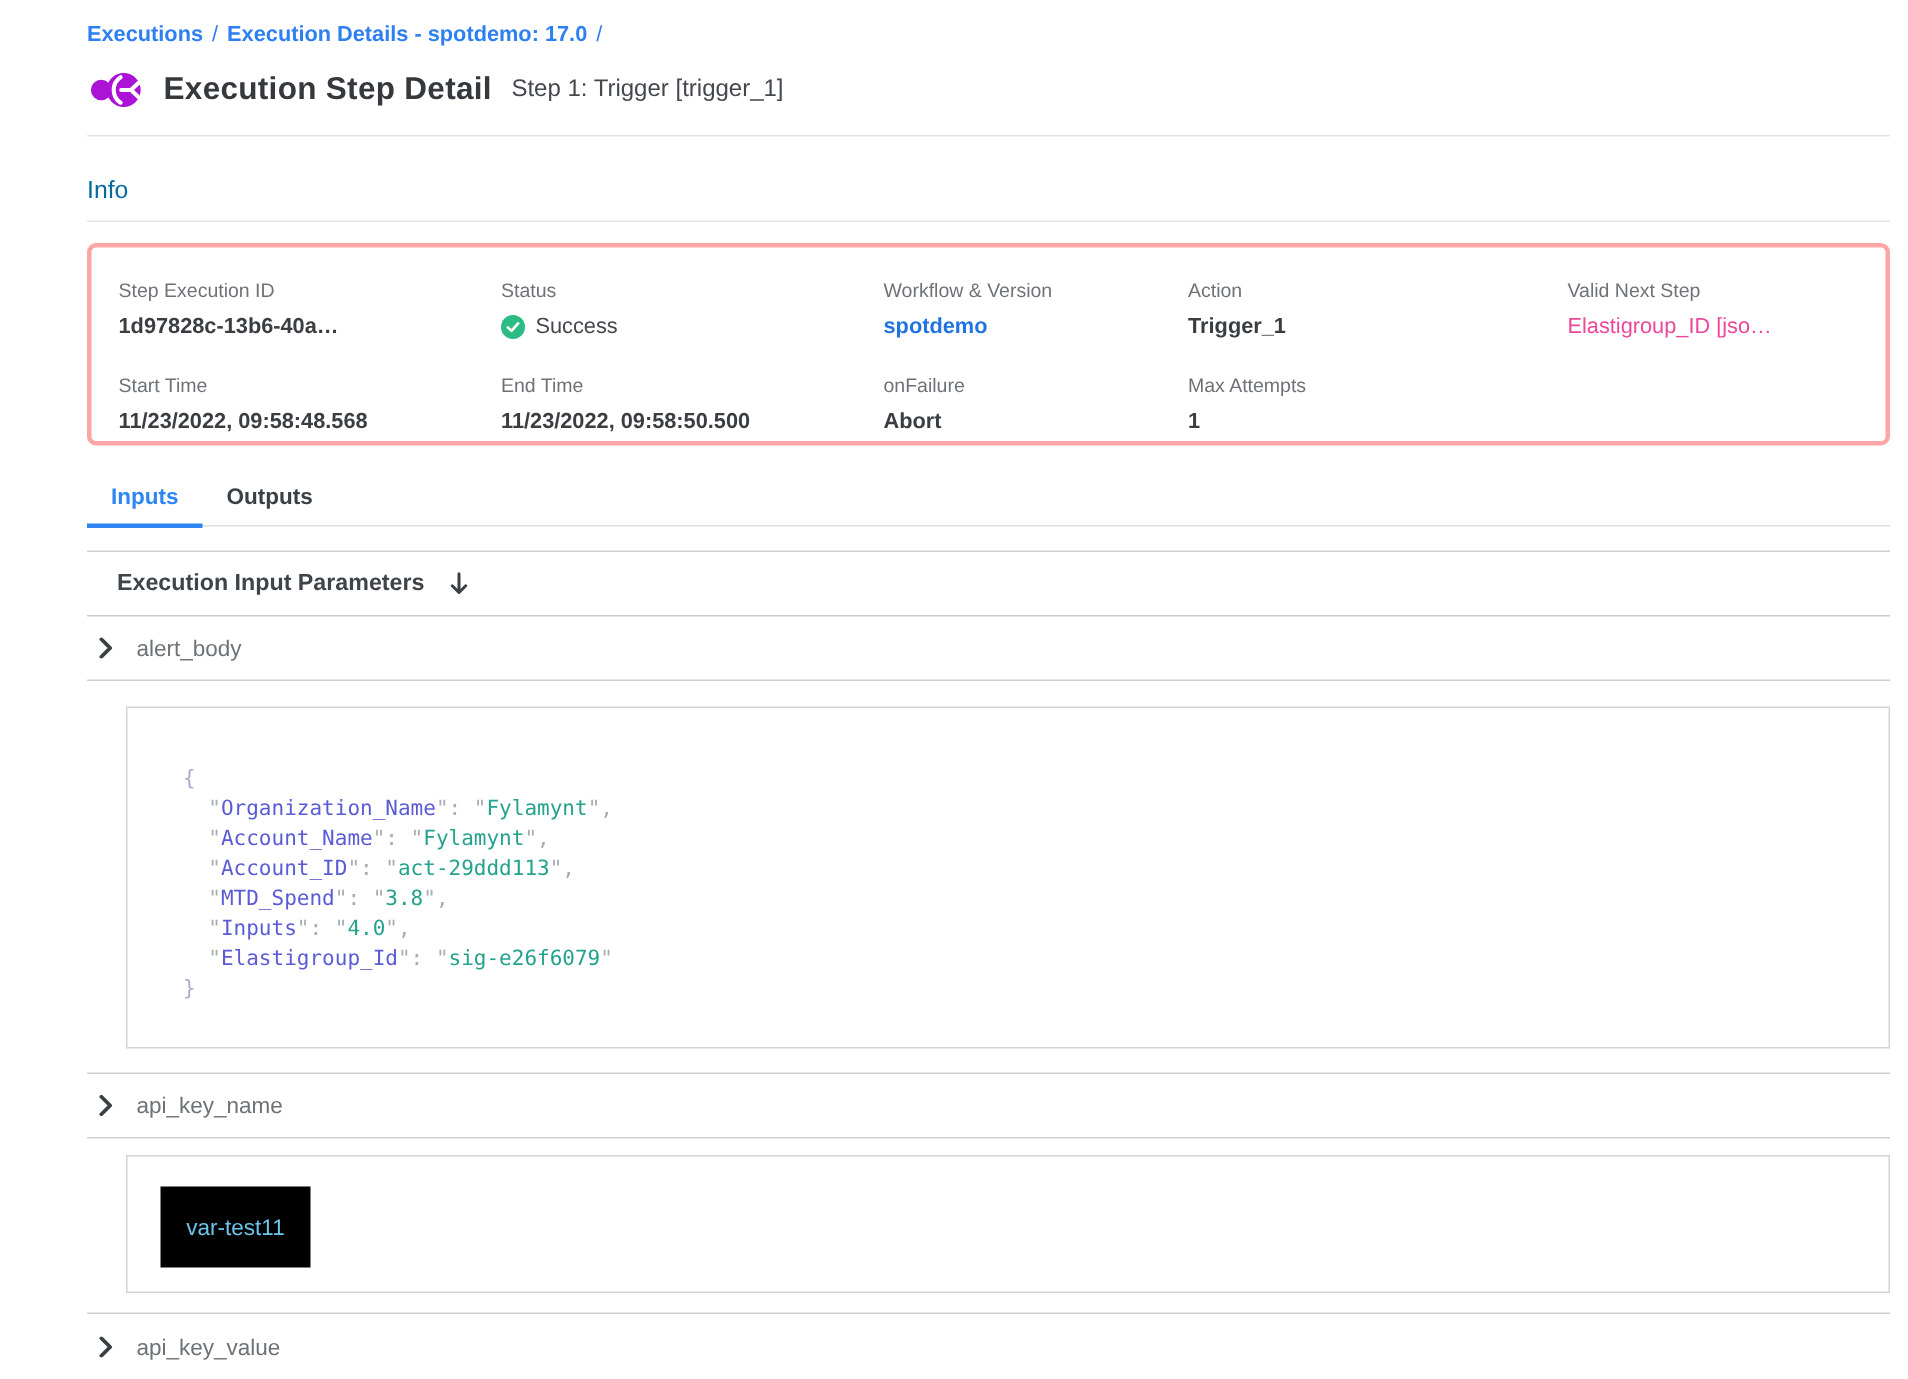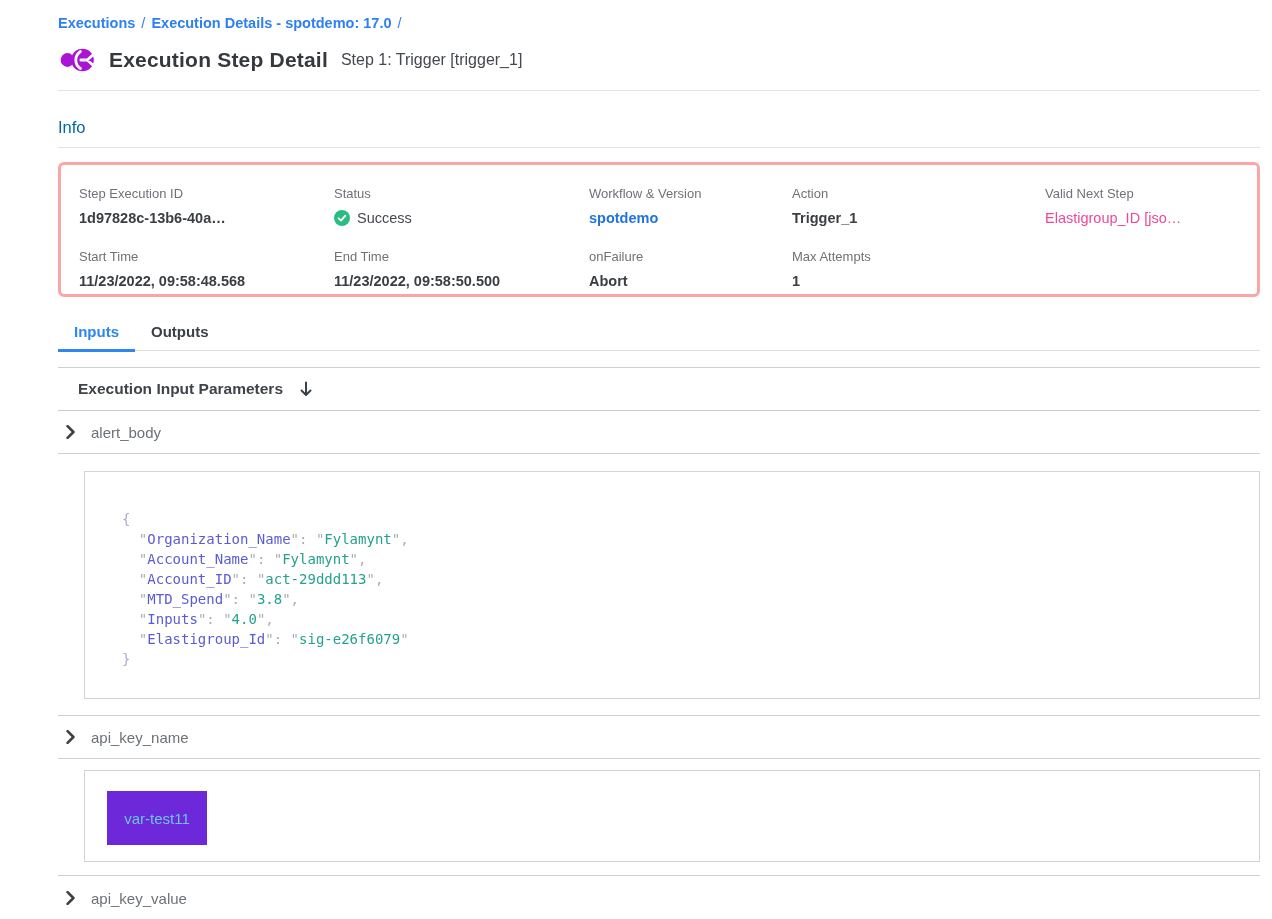--- a/index.html
+++ b/index.html
@@ -104,21 +104,21 @@
   .code .k { color:#5b5bd6; }
   .code .v { color:#24a28e;margin-top:45px; }
 
   
   .value-box {
     margin:11px 12px 0 40px; height:92px;
     border:1px solid #d4d4d4; background:#ffffff;
     padding:20px 0 0 22px;
   }
   .var-chip {
-    width:100px; height:54px; background:#6d28d9;
+    width:100px; height:54px; background:#000000;
     display:flex; align-items:center; justify-content:center;
     font-size:15px; color:#6ac6ea;
   }
 </style>
 </head>
 <body>
 
 <div class="page">
 
   <div class="breadcrumb">

